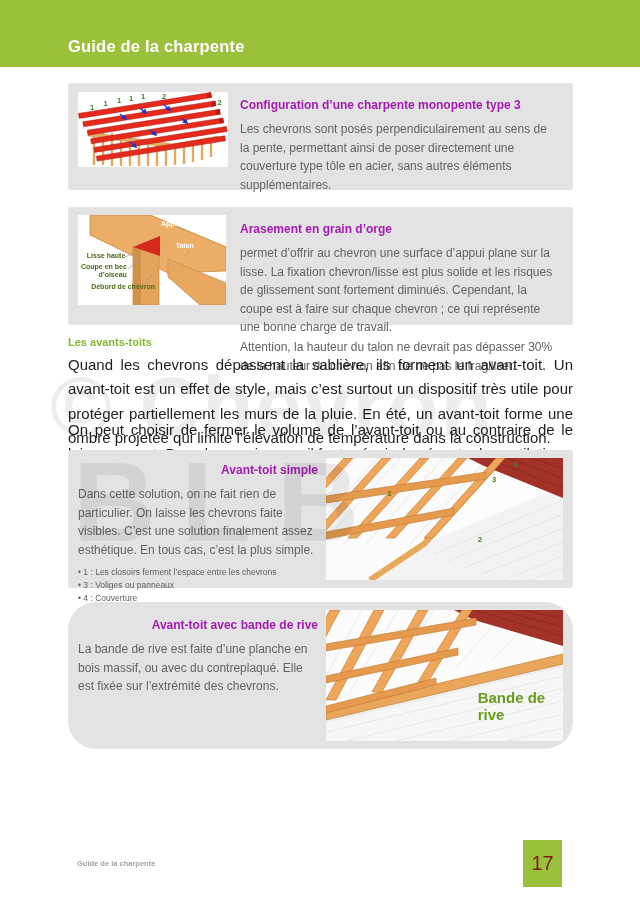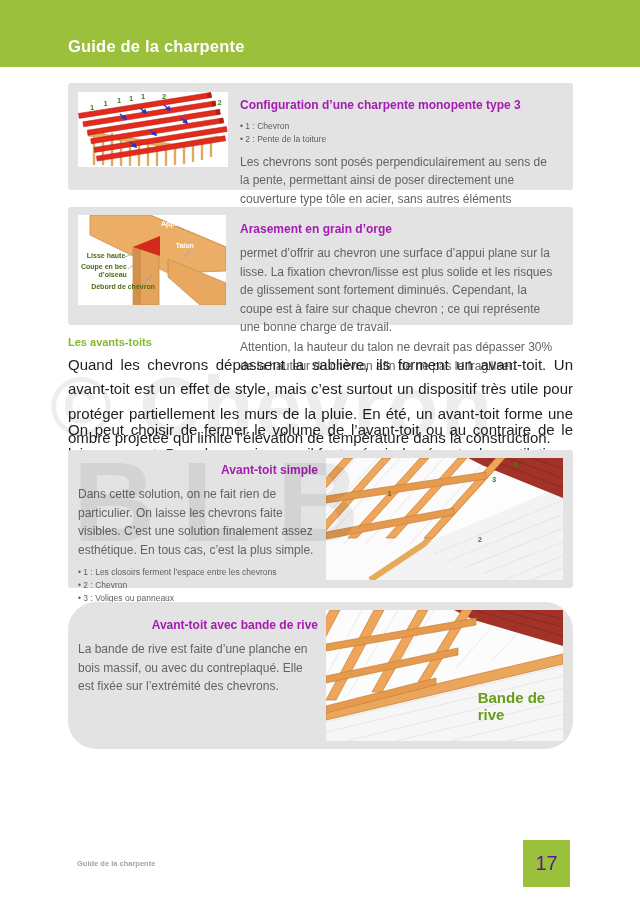--- a/index.html
+++ b/index.html
@@ -43,21 +43,21 @@
   .ann-num{font-size:7.5px;color:#3f7d1f;}
   .ann-white{font-size:7px;color:#ffffff;}
   .ann-green{font-size:7px;color:#4c6b14;text-align:right;line-height:1.15;}
   .ann-rive{font-size:15px;color:#679c1d;}
   
   .wm{position:absolute;z-index:40;font-weight:bold;color:rgba(0,0,0,0.07);pointer-events:none;white-space:nowrap;}
   .wm1{left:50px;top:358px;font-size:84px;letter-spacing:2px;}
   .wm2{left:66px;top:436px;font-size:114px;letter-spacing:26px;margin-left:7px;}
   
   .footer-left{position:absolute;left:77px;top:859px;font-size:7.5px;font-weight:bold;color:#a3a3a3;}
-  .pagenum{position:absolute;left:523px;top:840px;width:47px;height:47px;background:#9ac03c;color:#4c1d95;
+  .pagenum{position:absolute;left:523px;top:840px;width:39px;height:47px;background:#9ac03c;color:#7f1d1d;
     display:flex;align-items:center;justify-content:center;font-size:20px;}
 </style>
 </head>
 <body>
 
 <div class="page">
 
   <div class="band">
     <div class="band-title">Guide de la charpente</div>
   </div>
@@ -121,24 +121,20 @@
       <span class="ann ann-num" style="left:8%;top:15%">1</span>
       <span class="ann ann-num" style="left:17%;top:9%">1</span>
       <span class="ann ann-num" style="left:26%;top:5%">1</span>
       <span class="ann ann-num" style="left:34%;top:2%">1</span>
       <span class="ann ann-num" style="left:42%;top:0%">1</span>
       <span class="ann ann-num" style="left:56%;top:0%">2</span>
       <span class="ann ann-num" style="left:93%;top:8%">2</span>
     </div>
     <div class="col-r">
       <div class="gbox-title">Configuration d’une charpente monopente type 3</div>
-      <div class="blist">
-        <div class="bi">1 : Chevron</div>
-        <div class="bi">2 : Pente de la toiture</div>
-      </div>
       <p class="gbox-text">Les chevrons sont posés perpendiculairement au sens de la pente, permettant ainsi de poser directement une couverture type tôle en acier, sans autres éléments supplémentaires.</p>
     </div>
   </div>
 
   <div class="gbox box2">
     <div class="fig fig2">
       <svg width="148" height="90" viewBox="0 0 148 90">
         <rect x="0" y="0" width="148" height="90" fill="#ffffff"></rect>
 
         <polygon points="12,0 72,0 148,32 148,56 90,58 12,20" fill="#ecae66" stroke="#c98e4b" stroke-width="0.8"></polygon>
@@ -175,22 +171,22 @@
   <div class="sec-heading">Les avants-toits</div>
   <p class="bodypara p1">Quand les chevrons dépassent la sablière, ils forment un avant-toit. Un avant-toit est un effet de style, mais c’est surtout un dispositif très utile pour protéger partiellement les murs de la pluie. En été, un avant-toit forme une ombre projetée qui limite l’élévation de température dans la construction.</p>
   <p class="bodypara p2">On peut choisir de fermer le volume de l’avant-toit ou au contraire de le laisser ouvert. Dans le premier cas, il faut prévoir des évents de ventilation.</p>
 
   <div class="gbox box3">
     <div class="col-l">
       <div class="gbox-title right">Avant-toit simple</div>
       <p class="gbox-text" style="margin-bottom:7px">Dans cette solution, on ne fait rien de particulier. On laisse les chevrons faite visibles. C’est une solution finalement assez esthétique. En tous cas, c’est la plus simple.</p>
       <div class="blist">
         <div class="bi">1 : Les closoirs ferment l’espace entre les chevrons</div>
-        <div class="bi">2 : Chevron</div>
         <div class="bi">3 : Voliges ou panneaux</div>
+        <div class="bi">4 : Couverture</div>
       </div>
     </div>
     <div class="fig fig3">
       <svg width="237" height="122" viewBox="0 0 237 122">
         <rect x="0" y="0" width="237" height="122" fill="#fdfdfd"></rect>
 
         <polygon points="98,86 237,28 237,122 44,122" fill="#f3f3f3"></polygon>
         <g stroke="#e1e1e1" stroke-width="0.8">
           <line x1="108" y1="96" x2="237" y2="42"></line>
             <line x1="122" y1="103" x2="237" y2="56"></line>

